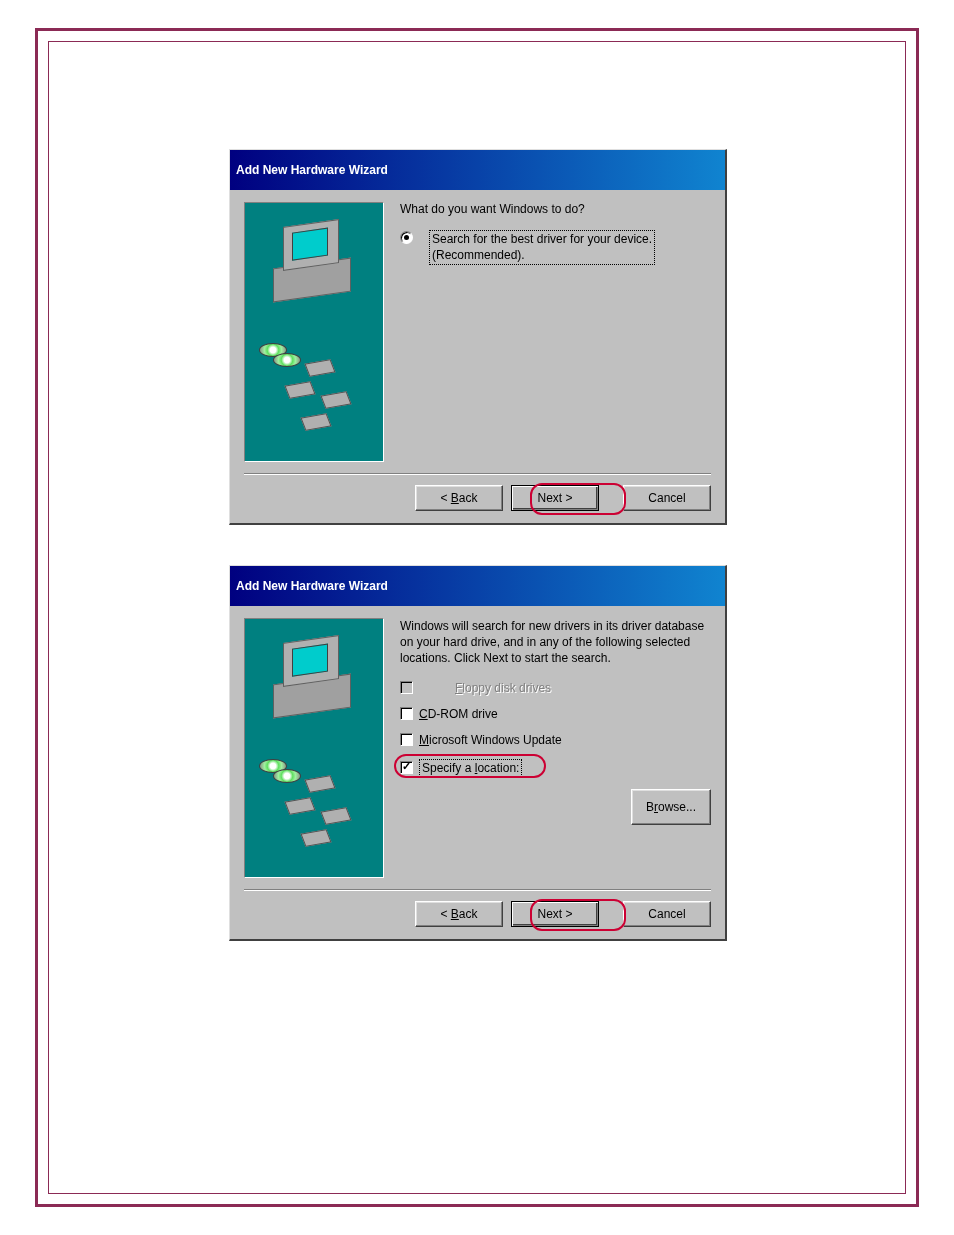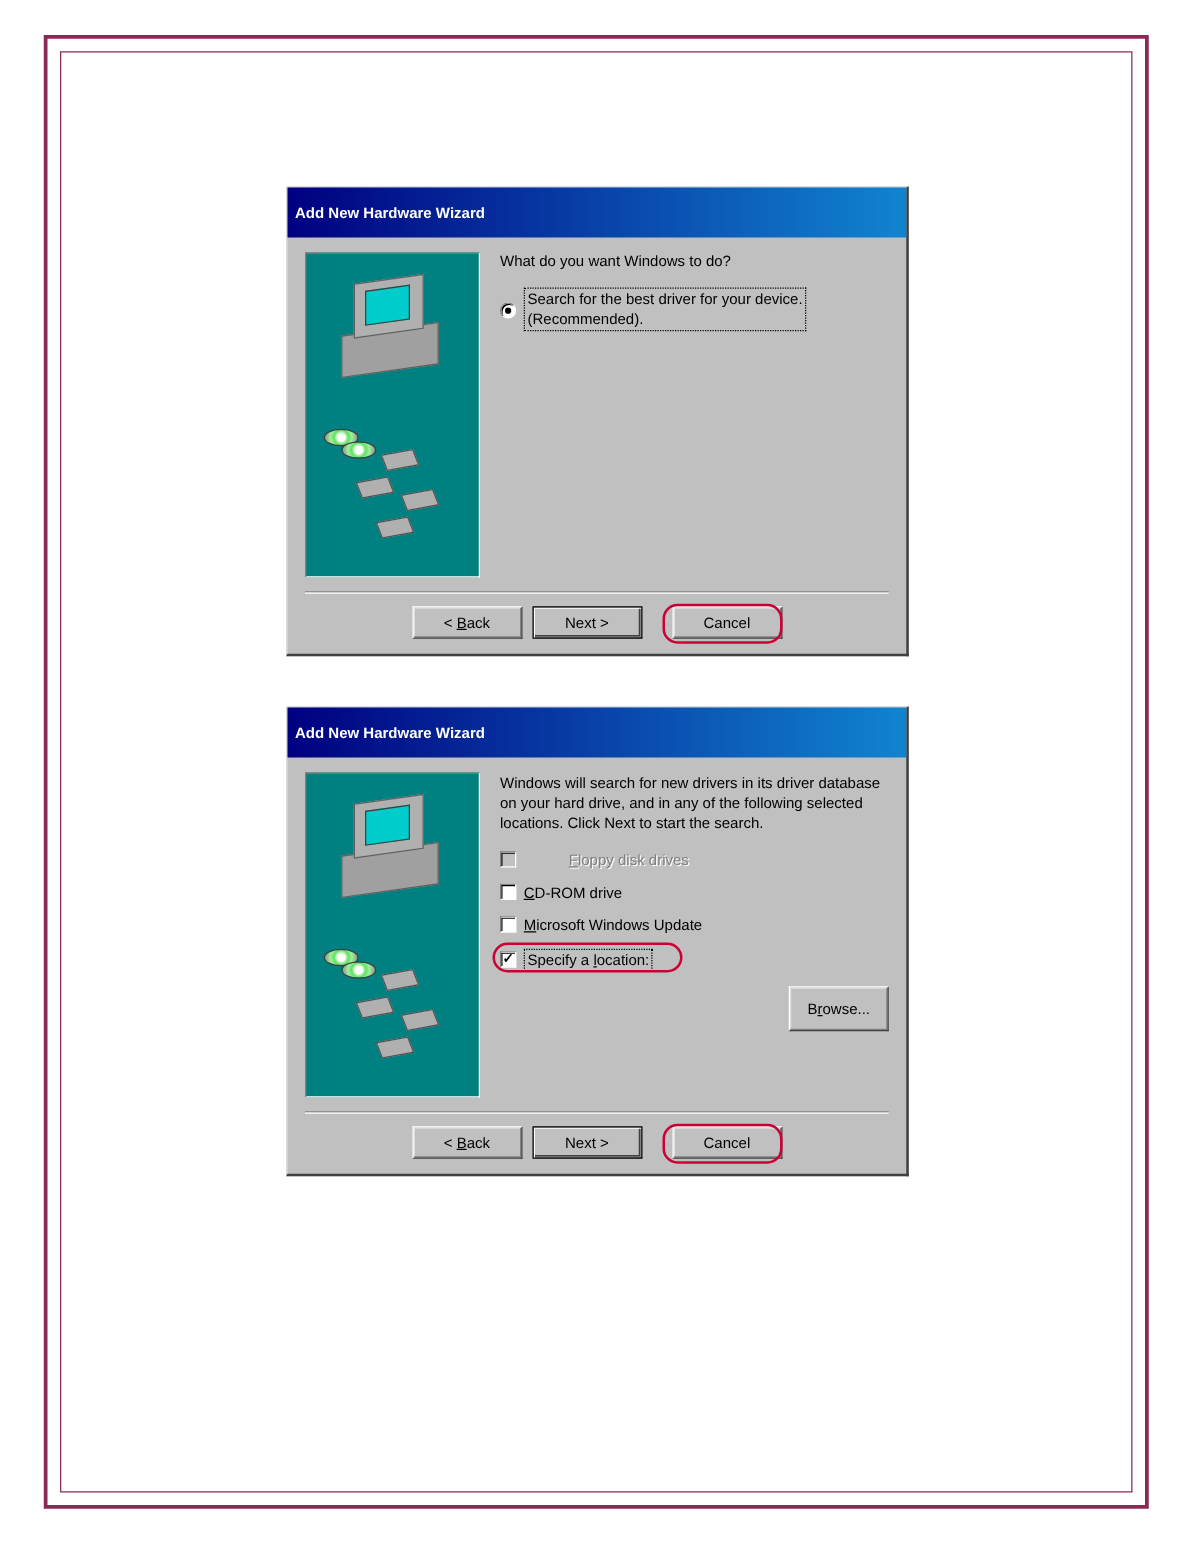--- a/index.html
+++ b/index.html
@@ -66,23 +66,23 @@
   .content {
     flex: 1;
     font-size: 12px;
     color: #000;
   }
   .content-prompt {
     margin-bottom: 14px;
   }
   .radio-row {
     display: flex;
-    align-items: center;
+    align-items: flex-start;
     margin-bottom: 14px;
-    gap: 6px;
+    gap: 16px;
   }
   .radio-btn {
     width: 13px; height: 13px;
     border-radius: 50%;
     background: #fff;
     border-top: 1px solid #808080;
     border-left: 1px solid #808080;
     border-right: 1px solid #fff;
     border-bottom: 1px solid #fff;
     box-shadow: inset 1px 1px 0 #000;
@@ -175,21 +175,21 @@
     margin-right: 0;
   }
   .separator {
     margin: 0 14px;
     height: 2px;
     border-top: 1px solid #808080;
     border-bottom: 1px solid #fff;
   }
   .button-bar {
     display: flex;
-    justify-content: center;
+    justify-content: flex-end;
     padding: 10px 14px 12px 14px;
     gap: 8px;
   }
   .win-btn {
     width: 88px;
     height: 26px;
     background: #c0c0c0;
     border-top: 1px solid #fff;
     border-left: 1px solid #fff;
     border-right: 1px solid #404040;

